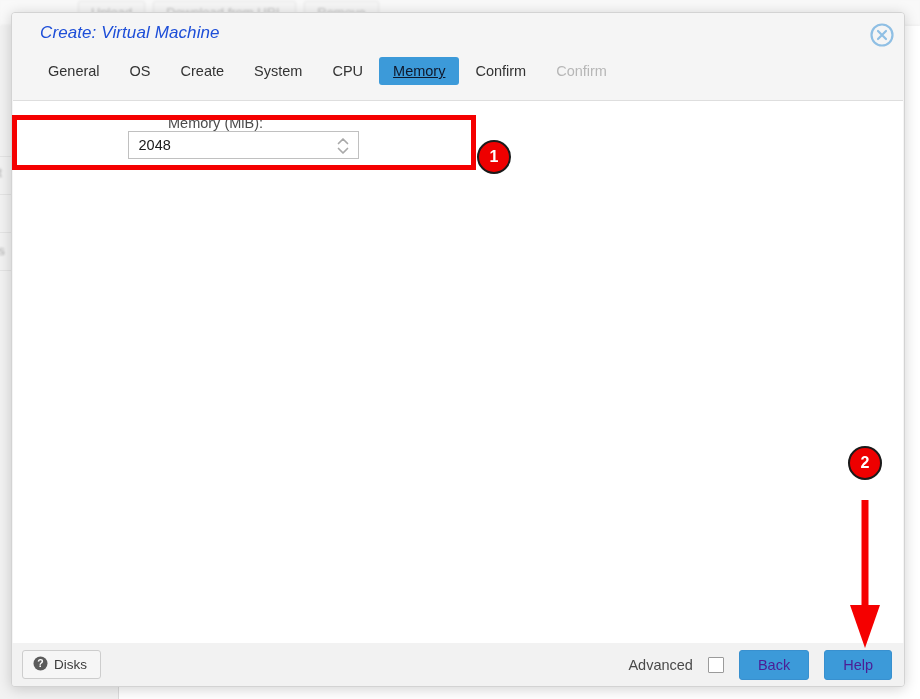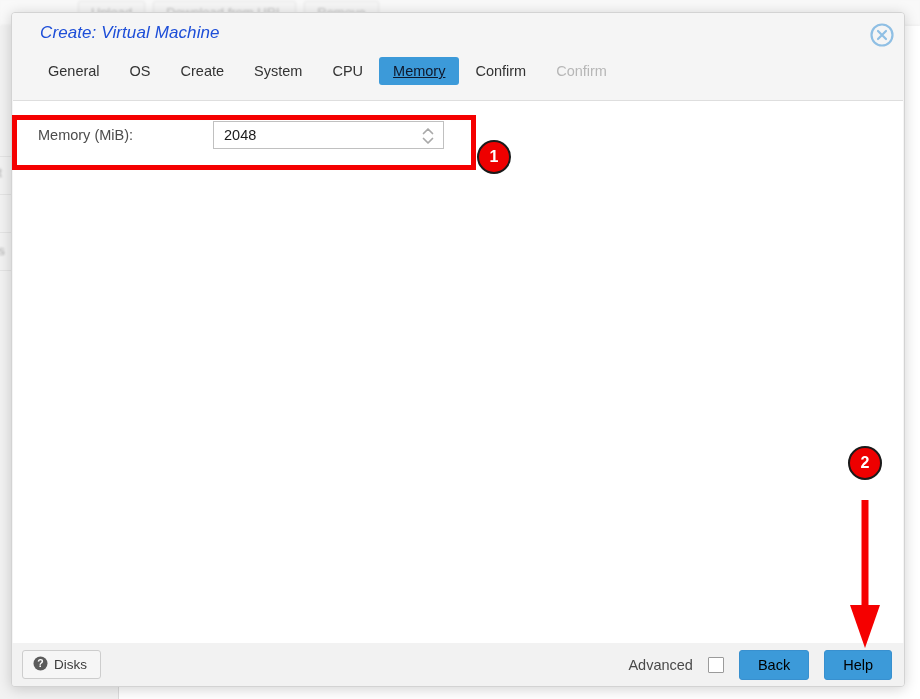--- a/index.html
+++ b/index.html
@@ -153,20 +153,21 @@
   }
 
   .form-row {
     position: absolute;
     left: 0;
     top: 14px;
     width: 460px;
     height: 40px;
     display: flex;
     align-items: center;
+    flex-direction: column;
   }
   .form-label {
     width: 200px;
     padding-left: 25px;
     box-sizing: border-box;
     font-size: 14.5px;
     color: #4c4c4c;
   }
   .spinner-wrap {
     position: relative;
@@ -248,21 +249,21 @@
   .adv-check {
     width: 14px;
     height: 14px;
     border: 1px solid #9b9b9b;
     background: #ffffff;
     border-radius: 1px;
     cursor: pointer;
   }
   .blue-btn {
     background: #3c9ad9;
-    color: #000000;
+    color: #4c1d95;
     border: 1px solid #3890cf;
     border-radius: 3px;
     font-family: "Liberation Sans", sans-serif;
     font-size: 14.5px;
     padding: 0 18px;
     height: 30px;
     cursor: pointer;
     line-height: 28px;
   }
 

